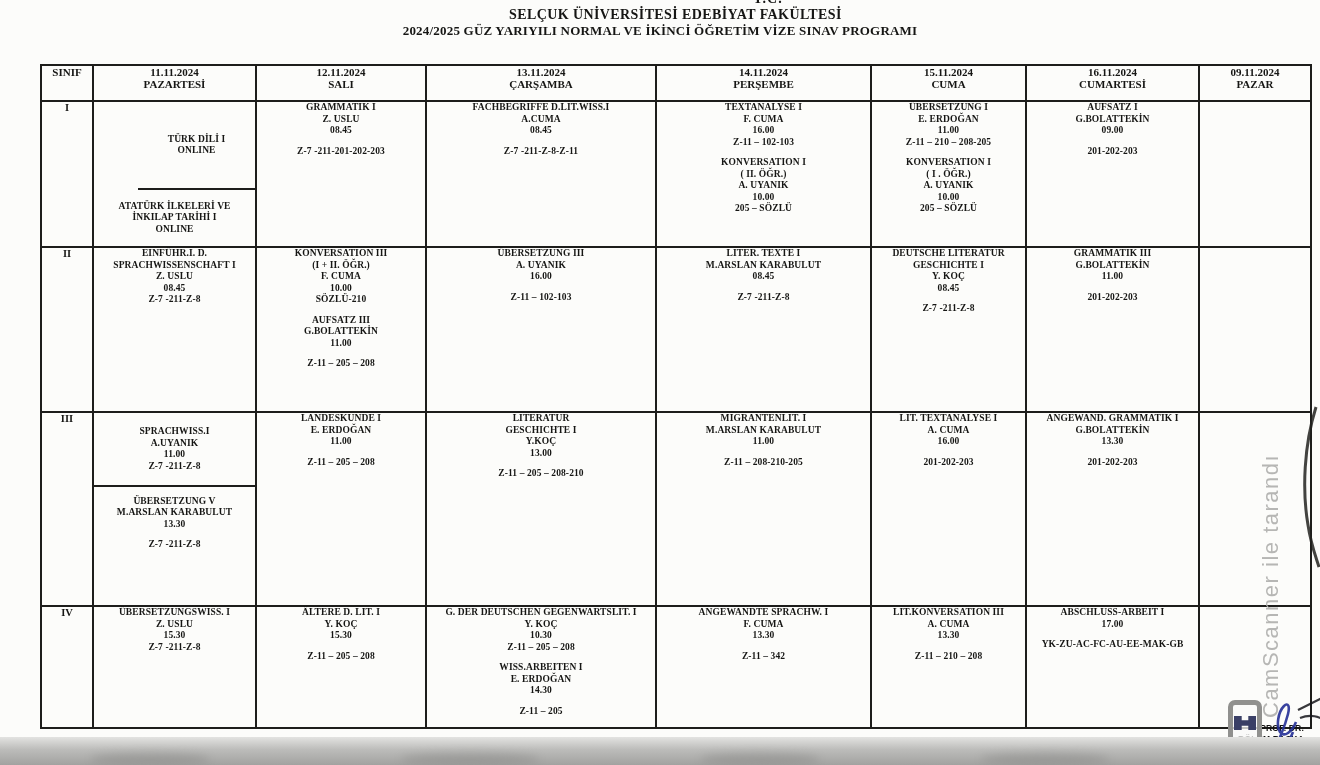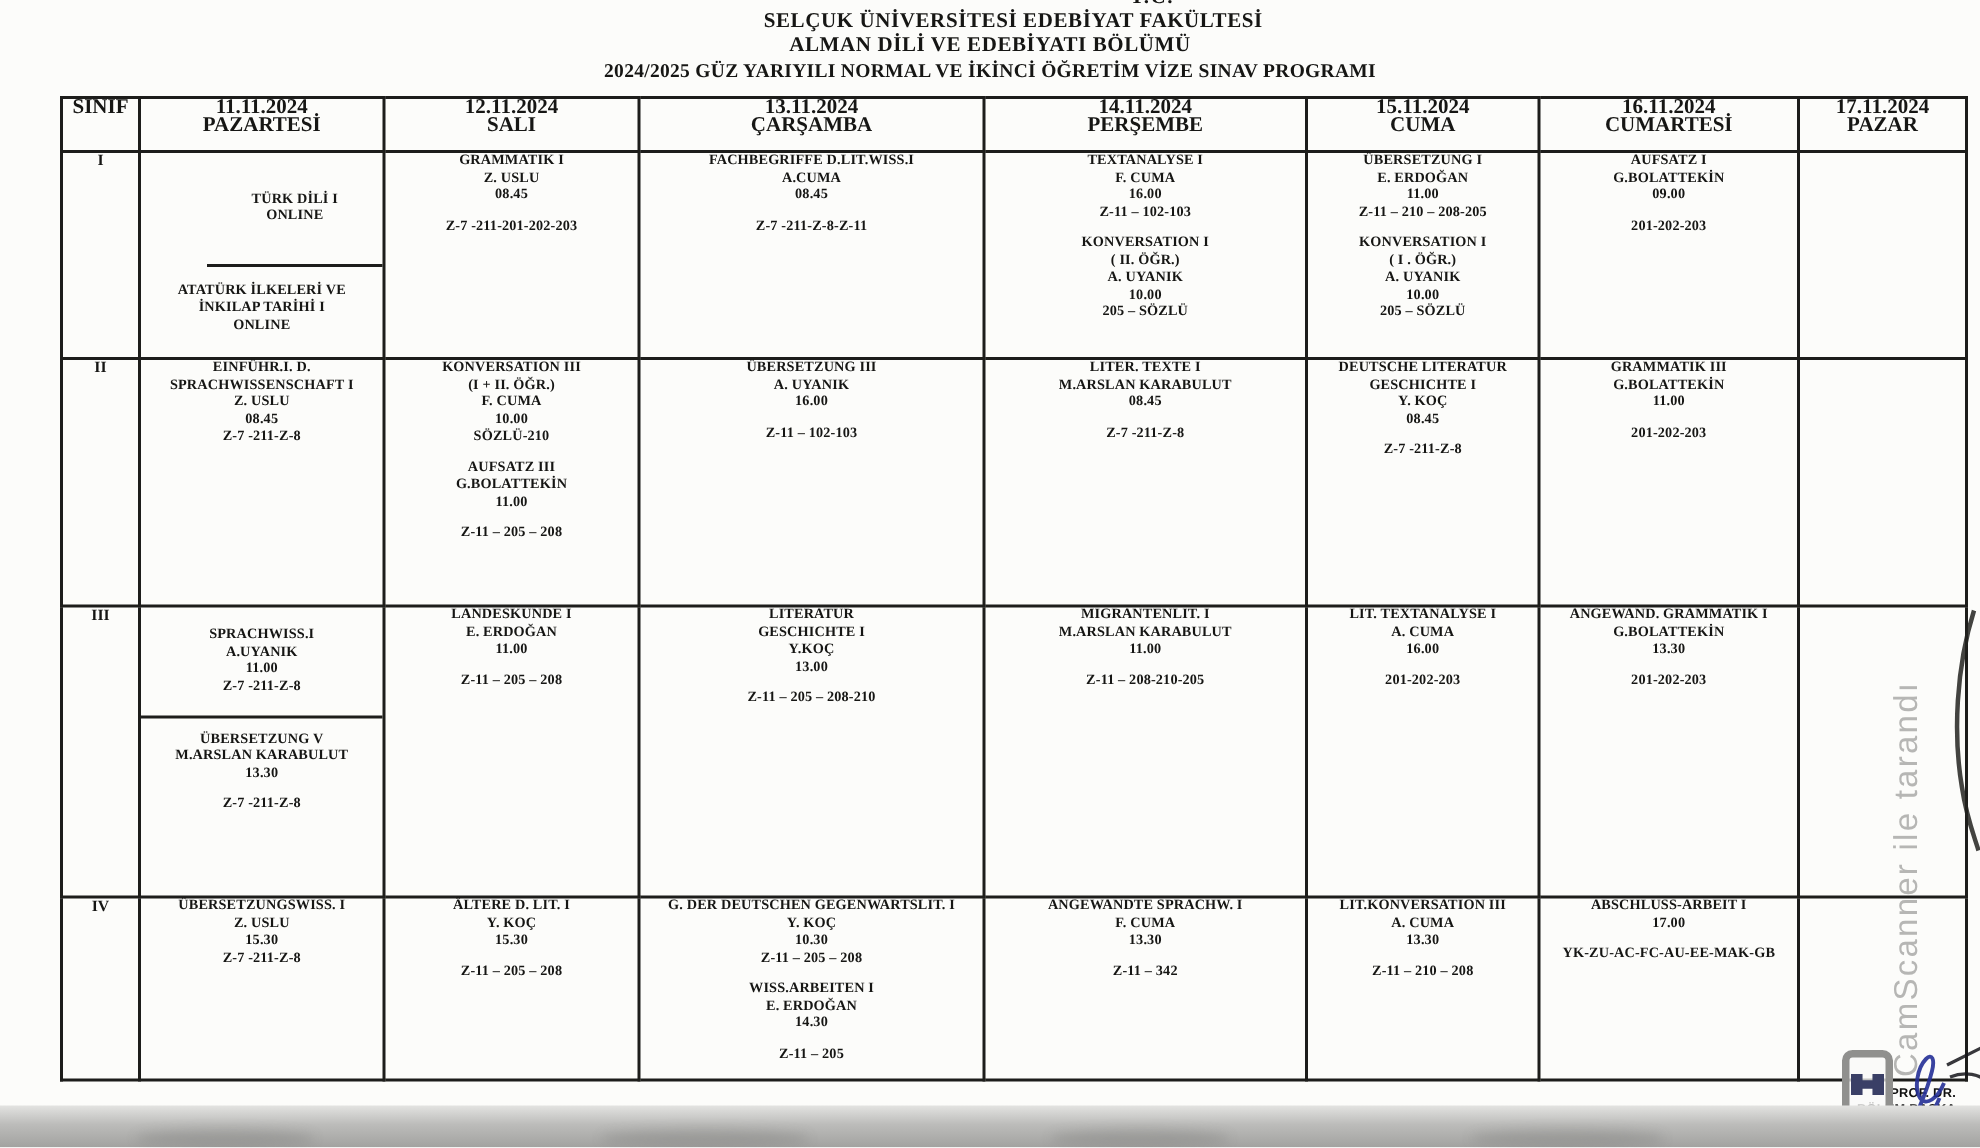--- a/index.html
+++ b/index.html
@@ -19,38 +19,38 @@
   
   table.exam {
     position:absolute; left:40px; top:64px; width:1270px;
     border-collapse:collapse; table-layout:fixed; background:transparent;
   }
   table.exam th, table.exam td {
     border:2px solid #1d1d1b; padding:0; vertical-align:top;
     font-weight:bold; text-align:center;
   }
   thead tr { height:36px; }
-  th.col-h { vertical-align:middle; font-size:14px; line-height:12px; padding:2px 0; }
+  th.col-h { vertical-align:middle; font-size:11px; line-height:12px; padding:2px 0; }
   .col-date { min-height:0; }
   .col-day  { min-height:0; }
 
   tr.r0 { height:138px; }
   tr.r1 { height:165px; }
   tr.r2 { height:194px; }
   tr.r3 { height:122px; }
 
   td.sinif-cell { font-size:10.5px; padding-top:13px; vertical-align:top; }
 
   .cell-inner { padding-top:0; }
   .line { font-size:9.5px; line-height:11.5px; min-height:11.5px; letter-spacing:.1px; }
   .gap  { height:9px; }
 
   .split-part { display:flex; flex-direction:column; justify-content:center; }
   .split-top  { border-bottom:2px solid #1d1d1b; }
-  tr.r0 .split-top    { height:76px;margin-left:44px; }
+  tr.r0 .split-top    { height:88px;margin-left:44px; }
   tr.r0 .split-bottom { height:56px; }
   tr.r2 .split-top    { height:74px; }
   tr.r2 .split-bottom { height:72px; }
 
   
   .watermark {
     position:absolute; left:1258px; top:388px; height:330px;
     writing-mode:vertical-rl; transform:rotate(180deg);
     font-family:"Liberation Sans", sans-serif; font-size:22px;
     color:#b6b6b4; letter-spacing:1.5px; white-space:nowrap;
@@ -86,21 +86,20 @@
   .band-blob { position:absolute; bottom:0; height:12px; background:#6f6f6d; opacity:.3; filter:blur(4px); border-radius:50%; }
 </style>
 </head>
 <body>
 
 <div class="page">
 
   <div class="doc-header">
     <div class="tc-line">T.C.</div>
     <div class="title-1">SELÇUK ÜNİVERSİTESİ EDEBİYAT FAKÜLTESİ</div>
-    <div class="title-2">ALMAN DİLİ VE EDEBİYATI BÖLÜMÜ</div>
     <div class="title-3">2024/2025 GÜZ YARIYILI NORMAL VE İKİNCİ ÖĞRETİM VİZE SINAV PROGRAMI</div>
   </div>
 
   <table class="exam">
     <colgroup>
       <col style="width:52px">
         <col style="width:163px">
         <col style="width:170px">
         <col style="width:230px">
       <col style="width:215px">
@@ -131,21 +130,21 @@
         </th>
         <th class="col-h">
           <div class="col-date">15.11.2024</div>
           <div class="col-day">CUMA</div>
         </th>
         <th class="col-h">
           <div class="col-date">16.11.2024</div>
           <div class="col-day">CUMARTESİ</div>
         </th>
         <th class="col-h">
-          <div class="col-date">17.11.2024</div>
+          <div class="col-date">09.11.2024</div>
           <div class="col-day">PAZAR</div>
         </th>
       </tr>
     </thead>
     <tbody id="tbody">
         <tr class="r0">
           <td class="sinif-cell">I</td>
           <td>
             <div class="split-part split-top">
               <div class="line">TÜRK DİLİ I</div>

